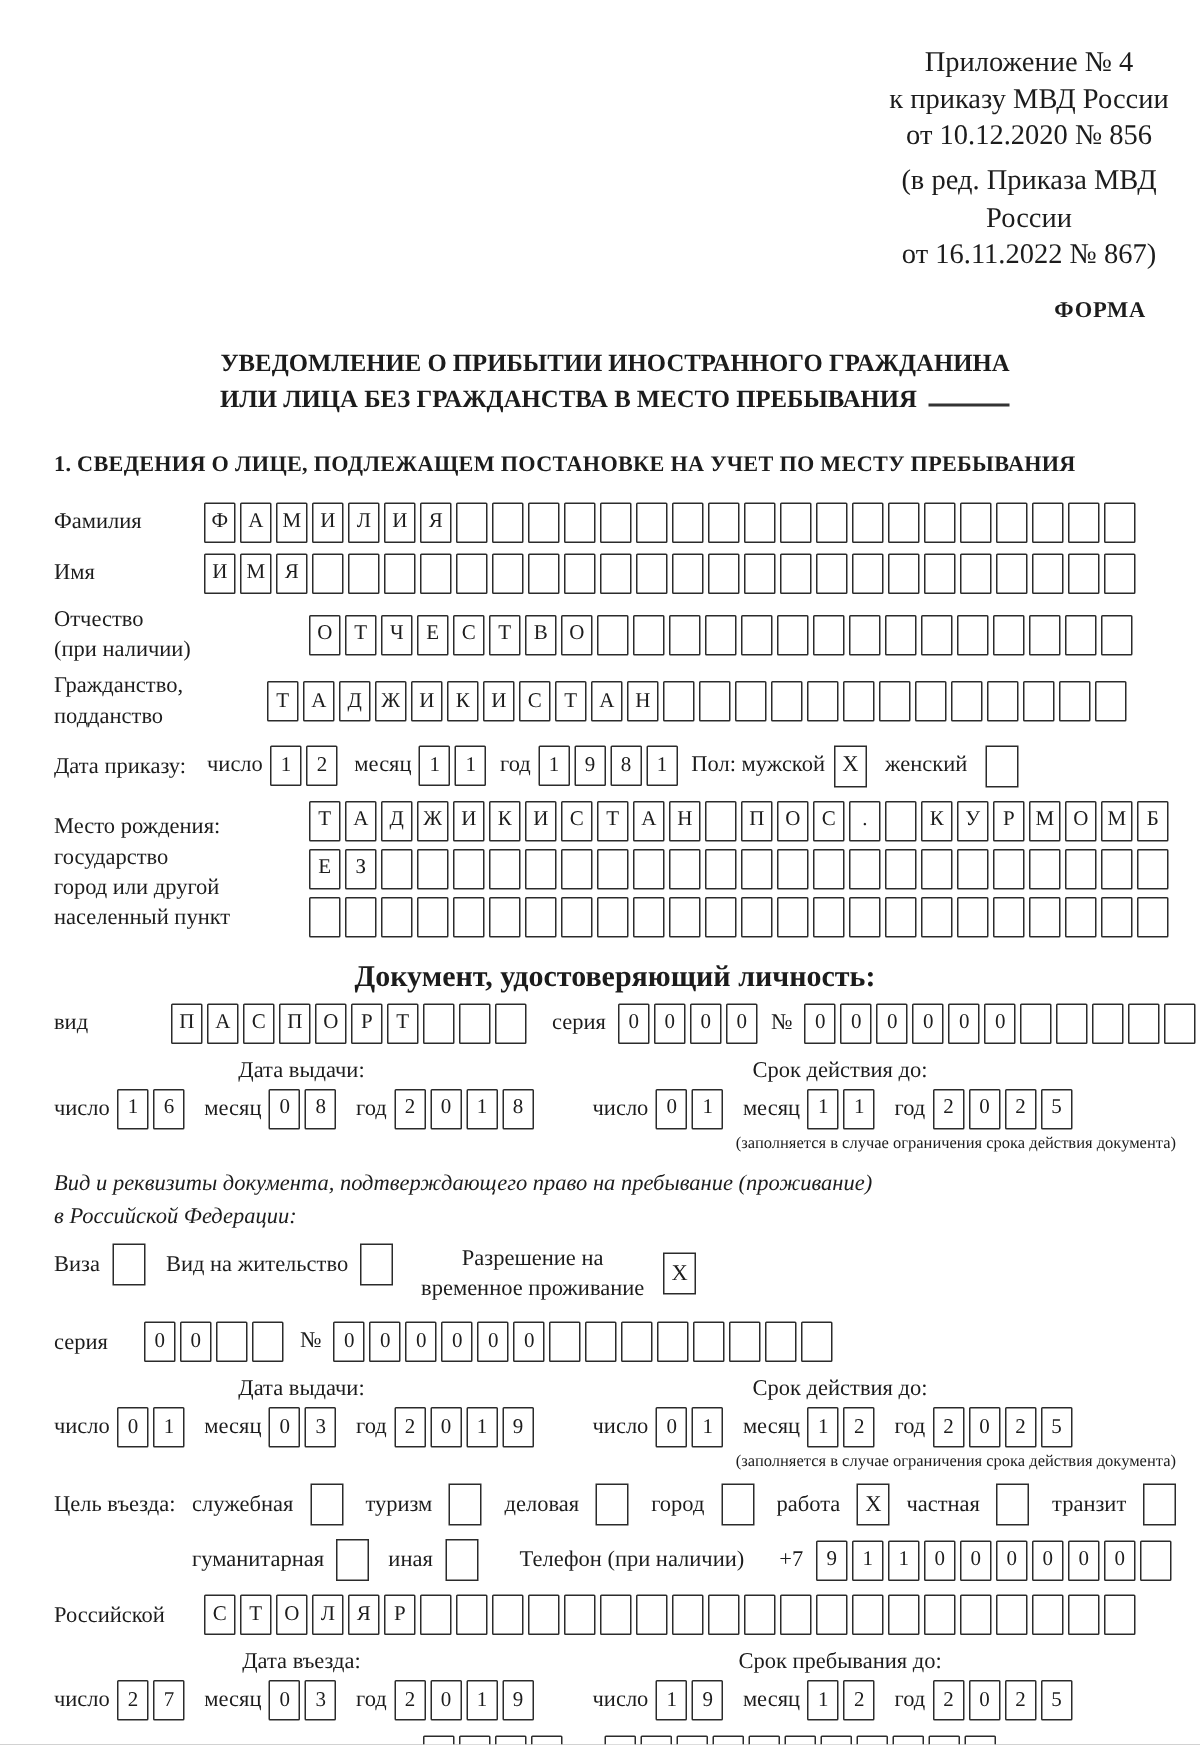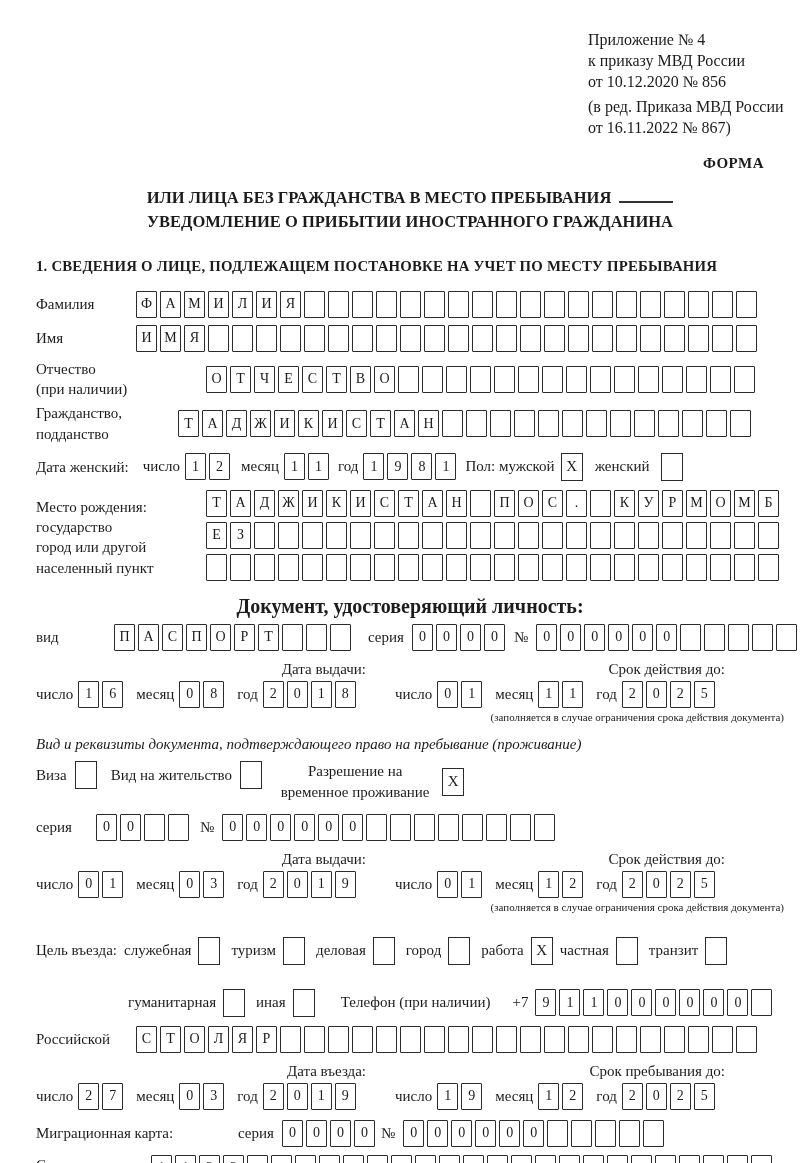--- a/index.html
+++ b/index.html
@@ -2,21 +2,21 @@
 <html lang="ru"><head>
 <meta charset="utf-8">
 <style>
   * { margin:0; padding:0; box-sizing:border-box; }
   body { background:#888; display:flex; justify-content:center; }
   .page {
     width:800px; height:1163px; background:#fff; color:#1c1c1c;
     font-family:"Liberation Serif","DejaVu Serif",serif;
     font-size:15px; padding:30px 16px 0 36px; overflow:hidden; position:relative;
   }
-  .appendix { margin-left:auto; width:196px; font-size:16px; line-height:1.3; }
+  .appendix { margin-left:auto; width:196px; font-size:19px; line-height:1.3;text-align:center; }
   .appendix .grp2 { margin-top:5px; }
   .forma { text-align:right; font-weight:bold; font-size:15px; padding-right:20px; margin-top:16px; letter-spacing:.5px; }
   .title { text-align:center; font-weight:bold; font-size:16.5px; line-height:1.45; margin-top:14px; }
   .blankline { display:inline-block; width:54px; border-bottom:2.5px solid #333; height:14px; margin-left:8px; }
   .sect-head { font-weight:bold; font-size:14.8px; margin-top:24px; letter-spacing:.2px; }
 
   .frow { display:flex; align-items:center; margin-top:7px; }
   .frow.top { align-items:center; }
   .lbl { flex:none; line-height:1.35; }
   .w100 { width:100px; } .w140 { width:142px; } .w170 { width:170px; } .w115 { width:115px; }
@@ -32,32 +32,32 @@
     display:inline-flex; align-items:center; justify-content:center; font-size:15px;
   }
   .stack > div { margin-bottom:5px; }
   .stack > div:last-child { margin-bottom:0; }
 
   .doc-head { text-align:center; font-weight:bold; font-size:20px; margin-top:10px; }
   .inline-lbl { margin:0 8px 0 14px; }
   .daterow { display:flex; margin-top:10px; }
   .dcol { display:flex; flex-direction:column; }
   .dcol-l { width:48%; } .dcol-r { width:52%; }
-  .dhead { text-align:right; margin-bottom:3px; width:330px; }
+  .dhead { text-align:center; margin-bottom:3px; width:330px; }
   .dgroup { display:flex; align-items:center; }
   .dlabel { margin-right:5px; }
   .dgroup .cells { margin-right:10px; }
   .note { font-size:11px; text-align:right; margin-top:3px; }
   .para { margin-top:10px; line-height:1.5;font-style:italic; }
   .opts-row { display:flex; align-items:flex-start; margin-top:6px; }
   .opt { display:flex; align-items:center; margin-right:14px; }
   .opt .t { margin-right:8px; line-height:1.35; }
   .opt .ctr { text-align:center; }
   .w158 { width:158px; } .w170c { width:170px; }
-  .purpose { display:flex; align-items:center; margin-top:24px; flex-wrap:nowrap; }
+  .purpose { display:flex; align-items:center; margin-top:9px; flex-wrap:nowrap;justify-content:space-between; }
   .purpose .pl { margin-right:7px; }
   .purpose .cb { margin-right:11px; }
   .legal { display:flex; align-items:flex-start; margin-top:8px; }
   .legal-right { flex:1; }
 </style>
 </head>
 <body>
 
 <div class="page">
 
@@ -65,22 +65,22 @@
     <div>Приложение № 4</div>
     <div>к приказу МВД России</div>
     <div>от 10.12.2020 № 856</div>
     <div class="grp2">(в ред. Приказа МВД России</div>
     <div>от 16.11.2022 № 867)</div>
   </div>
 
   <div class="forma">ФОРМА</div>
 
   <div class="title">
+    <div>УВЕДОМЛЕНИЕ О ПРИБЫТИИ ИНОСТРАННОГО ГРАЖДАНИНА</div>
     <div><span>ИЛИ ЛИЦА БЕЗ ГРАЖДАНСТВА В МЕСТО ПРЕБЫВАНИЯ</span><span class="blankline"></span></div>
-    <div>УВЕДОМЛЕНИЕ О ПРИБЫТИИ ИНОСТРАННОГО ГРАЖДАНИНА</div>
   </div>
 
   <div class="sect-head">1. СВЕДЕНИЯ О ЛИЦЕ, ПОДЛЕЖАЩЕМ ПОСТАНОВКЕ НА УЧЕТ ПО МЕСТУ ПРЕБЫВАНИЯ</div>
 
   <div class="frow" style="margin-top:16px">
     <span class="lbl w100">Фамилия</span>
     <span class="cells">
         <span class="cell">Ф</span>
         <span class="cell">А</span>
         <span class="cell">М</span>
@@ -201,21 +201,21 @@
         <span class="cell"></span>
         <span class="cell"></span>
         <span class="cell"></span>
         <span class="cell"></span>
         <span class="cell"></span>
         <span class="cell"></span>
       </span>
   </div>
 
   <div class="frow" style="margin-top:9px">
-    <span class="lbl">Дата женский:</span>
+    <span class="lbl">Дата приказу:</span>
     <span class="dlabel" style="margin-left:14px">число</span>
     <span class="cells">
         <span class="cell">1</span>
         <span class="cell">2</span>
       </span>
     <span class="dlabel" style="margin-left:8px">месяц</span>
     <span class="cells">
         <span class="cell">1</span>
         <span class="cell">1</span>
       </span>
@@ -403,20 +403,21 @@
             <span class="cell">2</span>
             <span class="cell">5</span>
           </span>
       </div>
     </div>
   </div>
   <div class="note">(заполняется в случае ограничения срока действия документа)</div>
 
   <div class="para">
     <div>Вид и реквизиты документа, подтверждающего право на пребывание (проживание)</div>
+    <div>в Российской Федерации:</div>
   </div>
 
   <div class="opts-row">
     <div class="opt">
       <span class="t">Виза</span>
       <span class="cb"></span>
     </div>
     <div class="opt">
       <span class="t">Вид на жительство</span>
       <span class="cb"></span>

